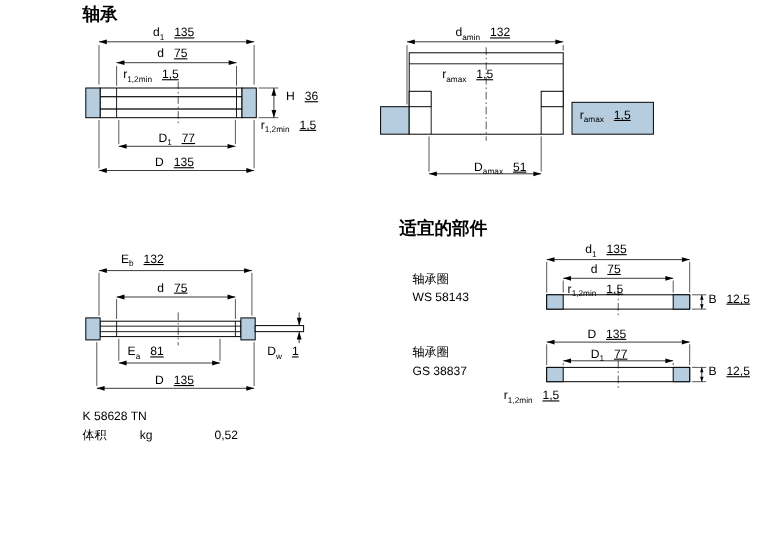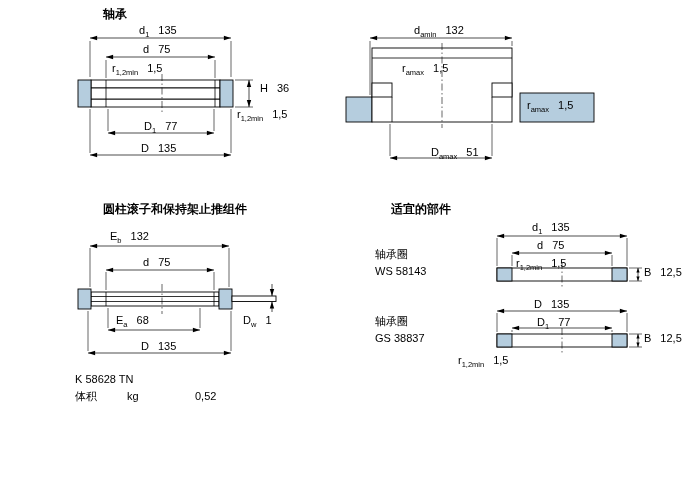--- a/index.html
+++ b/index.html
@@ -1,21 +1,21 @@
 <!DOCTYPE html>
 <html><head>
 <meta charset="utf-8">
 <style>
   html,body{margin:0;padding:0;background:#fff;}
   .page{position:relative;width:700px;height:500px;background:#ffffff;overflow:hidden;
         font-family:"Liberation Sans","DejaVu Sans",sans-serif;color:#000;}
   .page svg{position:absolute;left:0;top:0;}
   .lbl{position:absolute;font-size:11px;line-height:12px;white-space:nowrap;}
-  .title{font-weight:bold;font-size:12px;margin-left:28px;}
-  .val{margin-left:9px;}
+  .title{font-weight:bold;font-size:16px;}
+  .val{margin-left:9px;text-decoration:underline;}
   sub{font-size:7.5px;}
   .part{fill:#ffffff;stroke:#000;stroke-width:0.9;}
   .blue{stroke:#000;stroke-width:0.9;}
   .ln{stroke:#000;stroke-width:0.8;fill:none;}
   .ext{stroke:#000;stroke-width:0.6;}
   .dim-ln{stroke:#000;stroke-width:0.7;}
   .center{stroke:#000;stroke-width:0.6;stroke-dasharray:7 2.5 1.5 2.5;}
 </style>
 </head>
 <body>
@@ -164,29 +164,28 @@
   <div class="lbl" style="left:141px;top:142px"><span>D</span><span class="val">135</span></div>
 
   <div class="lbl" style="left:414px;top:24px"><span><span>d</span><sub>amin</sub></span><span class="val">132</span></div>
 
   <div class="lbl" style="left:402px;top:62px"><span><span>r</span><sub>amax</sub></span><span class="val">1,5</span></div>
 
   <div class="lbl" style="left:527px;top:99px"><span><span>r</span><sub>amax</sub></span><span class="val">1,5</span></div>
 
   <div class="lbl" style="left:431px;top:146px"><span><span>D</span><sub>amax</sub></span><span class="val">51</span></div>
 
-  <div class="lbl title" style="left:75px;top:203px">圆柱滚子和保持架止推组件</div>
 
   <div class="lbl" style="left:110px;top:230px"><span><span>E</span><sub>b</sub></span><span class="val">132</span></div>
 
   <div class="lbl" style="left:143px;top:256px"><span>d</span><span class="val">75</span></div>
 
   <div class="lbl" style="left:243px;top:314px"><span><span>D</span><sub>w</sub></span><span class="val">1</span></div>
 
-  <div class="lbl" style="left:116px;top:314px"><span><span>E</span><sub>a</sub></span><span class="val">68</span></div>
+  <div class="lbl" style="left:116px;top:314px"><span><span>E</span><sub>a</sub></span><span class="val">81</span></div>
 
   <div class="lbl" style="left:141px;top:340px"><span>D</span><span class="val">135</span></div>
 
   <div class="lbl" style="left:75px;top:373px">K 58628 TN</div>
   <div class="lbl" style="left:75px;top:390px">体积</div>
   <div class="lbl" style="left:127px;top:390px">kg</div>
   <div class="lbl" style="left:195px;top:390px">0,52</div>
 
   <div class="lbl title" style="left:363px;top:203px">适宜的部件</div>
 

